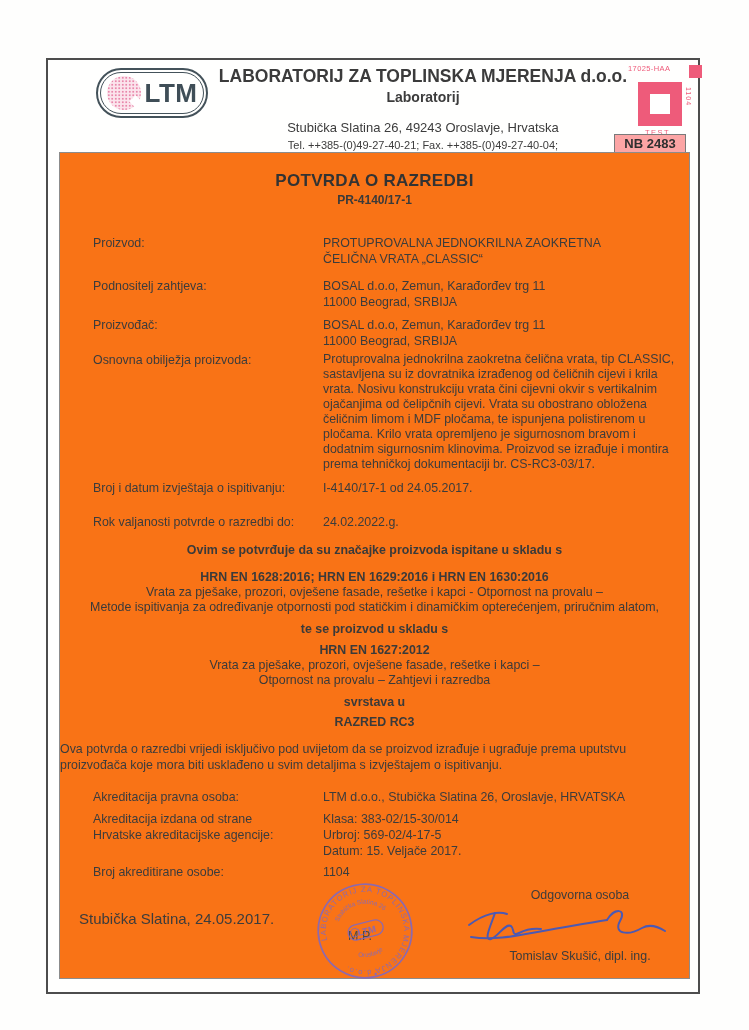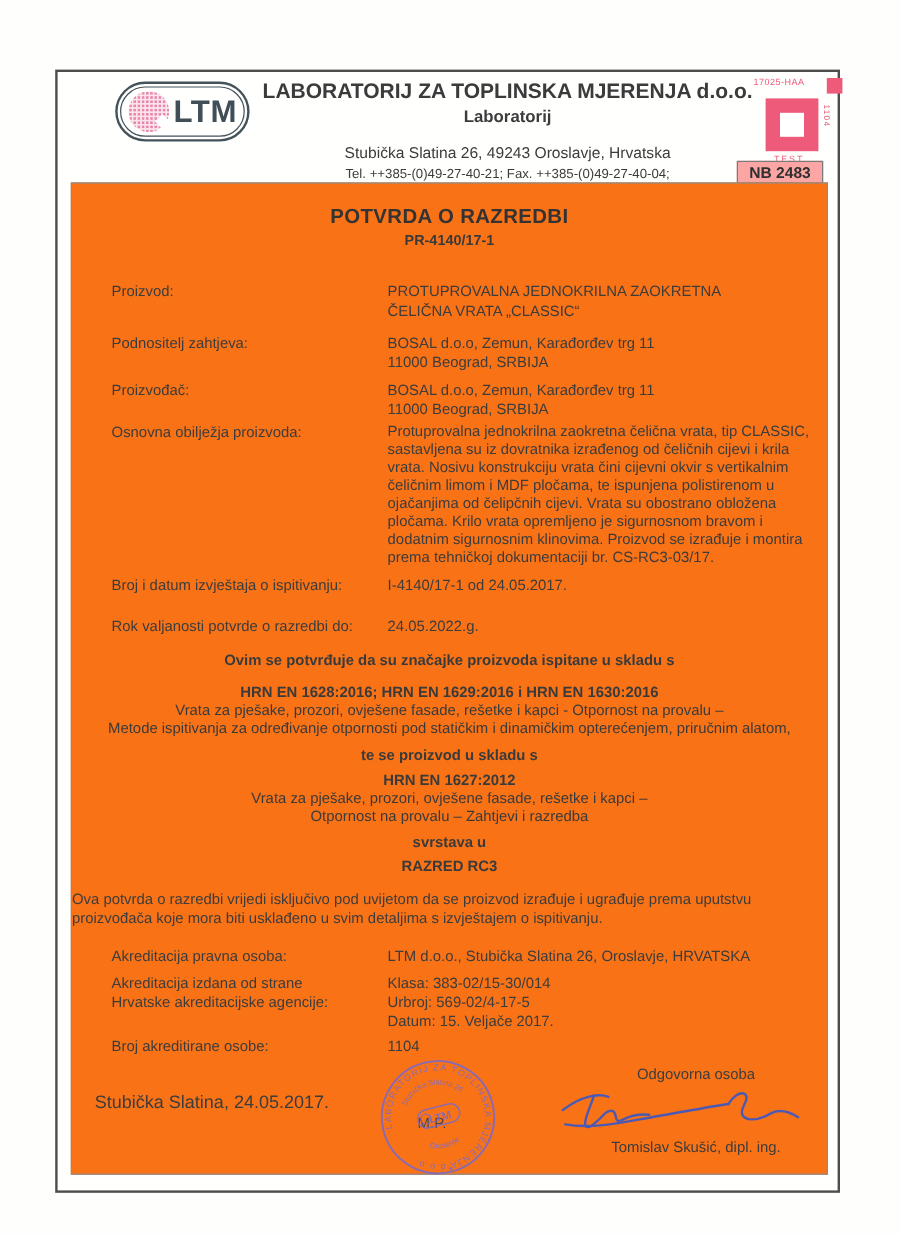--- a/index.html
+++ b/index.html
@@ -138,39 +138,39 @@
           <div>11000 Beograd, SRBIJA</div>
         </span>
       </div>
 
       <div class="row para" style="top:199px">
         <span class="lbl">Osnovna obilježja proizvoda:</span>
         <span class="val">
           <div>Protuprovalna jednokrilna zaokretna čelična vrata, tip CLASSIC,</div>
           <div>sastavljena su iz dovratnika izrađenog od čeličnih cijevi i krila</div>
           <div>vrata. Nosivu konstrukciju vrata čini cijevni okvir s vertikalnim</div>
+          <div>ojačanjima od čelipčnih cijevi. Vrata su obostrano obložena</div>
           <div>čeličnim limom i MDF pločama, te ispunjena polistirenom u</div>
-          <div>ojačanjima od čelipčnih cijevi. Vrata su obostrano obložena</div>
           <div>pločama. Krilo vrata opremljeno je sigurnosnom bravom i</div>
           <div>dodatnim sigurnosnim klinovima. Proizvod se izrađuje i montira</div>
           <div>prema tehničkoj dokumentaciji br. CS-RC3-03/17.</div>
         </span>
       </div>
 
       <div class="row" style="top:327px">
         <span class="lbl">Broj i datum izvještaja o ispitivanju:</span>
         <span class="val">
           <div>I-4140/17-1 od 24.05.2017.</div>
         </span>
       </div>
 
       <div class="row" style="top:361px">
         <span class="lbl">Rok valjanosti potvrde o razredbi do:</span>
         <span class="val">
-          <div>24.05.2022.g.</div>
+          <div>24.02.2022.g.</div>
         </span>
       </div>
 
       <div class="stmts">
         <div class="b mb12">Ovim se potvrđuje da su značajke proizvoda ispitane u skladu s</div>
         <div class="b">HRN EN 1628:2016; HRN EN 1629:2016 i HRN EN 1630:2016</div>
         <div>Vrata za pješake, prozori, ovješene fasade, rešetke i kapci - Otpornost na provalu –</div>
         <div class="mb7">Metode ispitivanja za određivanje otpornosti pod statičkim i dinamičkim opterećenjem, priručnim alatom,</div>
         <div class="b mb6">te se proizvod u skladu s</div>
         <div class="b">HRN EN 1627:2012</div>

